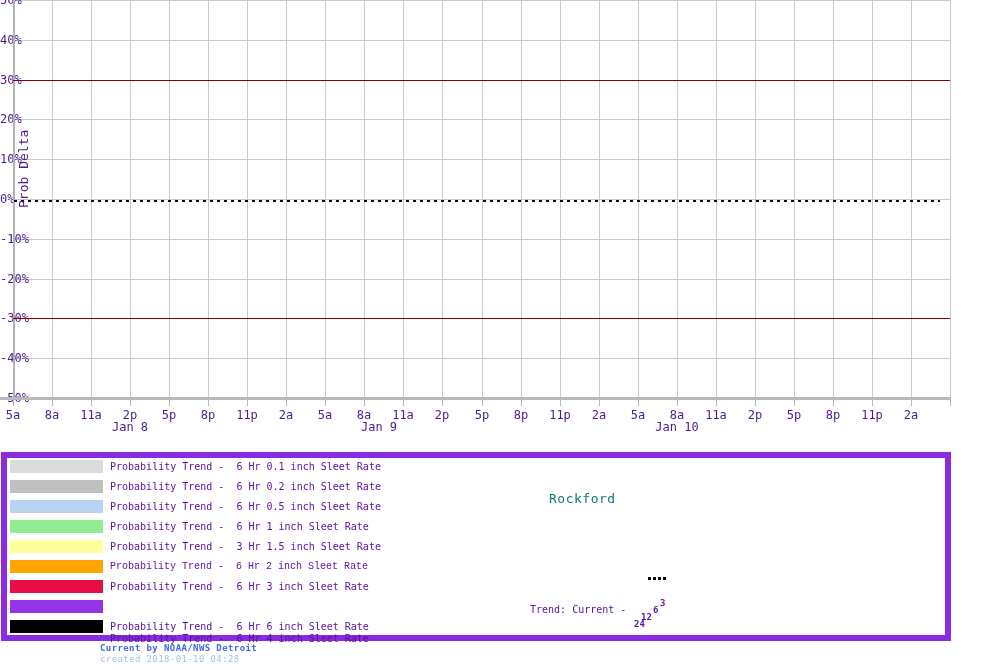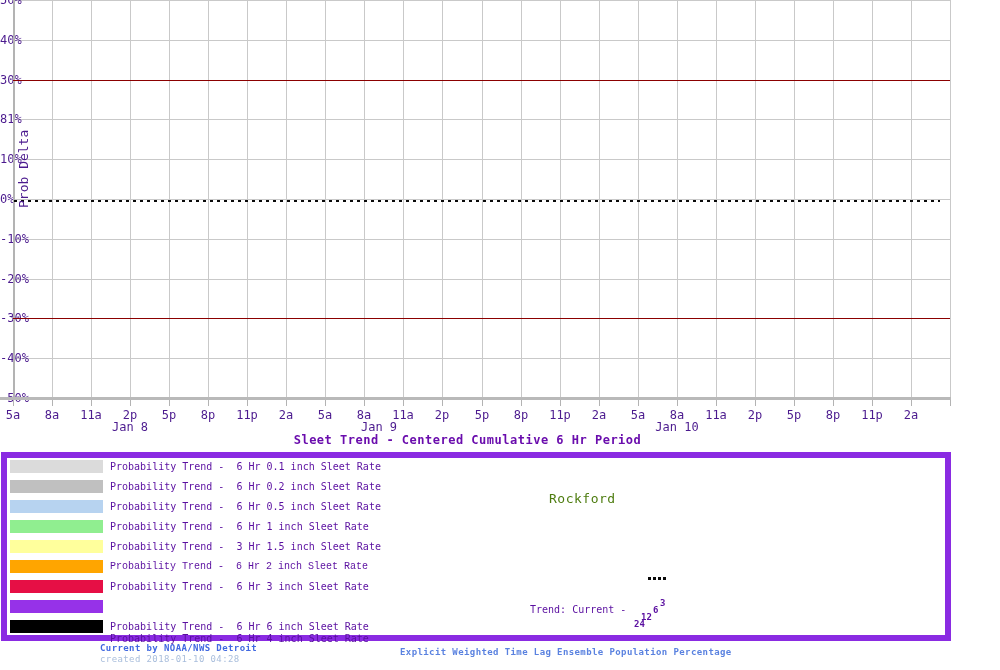--- a/index.html
+++ b/index.html
@@ -18,21 +18,21 @@
   .xlab{position:absolute;width:44px;text-align:center;font-size:12px;color:#4b1a8e;line-height:12px;}
   .datelab{position:absolute;width:60px;text-align:center;font-size:12px;color:#4b1a8e;line-height:12px;}
   .ylabel{position:absolute;left:16px;top:208px;transform:rotate(-90deg);transform-origin:left top;
           font-size:13px;color:#4b1a8e;white-space:nowrap;}
   .title{position:absolute;left:0;top:433px;width:935px;text-align:center;
          font-size:12px;font-weight:bold;color:#6a0dad;letter-spacing:.5px;}
   .legend-box{position:absolute;left:1px;top:452px;width:950px;height:189px;
               box-sizing:border-box;border:6px solid #8a2be2;background:#fff;}
   .lg-swatch{position:absolute;left:10px;width:93px;height:13px;}
   .lg-text{position:absolute;left:110px;font-size:10px;color:#5a0fa0;line-height:13px;white-space:pre;}
-  .rockford{position:absolute;left:549px;top:491px;font-size:13px;color:#4d7c0f;letter-spacing:.5px;}
+  .rockford{position:absolute;left:549px;top:491px;font-size:13px;color:#0f766e;letter-spacing:.5px;}
   .trend-dots{position:absolute;left:648px;top:577px;width:18px;height:3px;
               background:repeating-linear-gradient(90deg,#0a0a0a 0 3px,transparent 3px 5px);}
   .trend-label{position:absolute;left:530px;top:604px;font-size:10px;color:#5a0fa0;white-space:pre;}
   .trend-hour{position:absolute;font-size:9px;font-weight:bold;color:#5a0fa0;line-height:9px;}
   .foot-prod{position:absolute;left:100px;top:643px;font-size:9px;font-weight:bold;
              color:#4169e1;letter-spacing:.4px;}
   .foot-created{position:absolute;left:100px;top:654px;font-size:9px;color:#a9bedc;letter-spacing:.4px;}
   .foot-desc{position:absolute;left:400px;top:647px;font-size:9px;font-weight:bold;
              color:#5a82e0;letter-spacing:.4px;}
 </style>
@@ -41,21 +41,21 @@
 
 <div class="stage">
   <div id="plot" class="abs" style="left:0;top:0;width:1000px;height:430px;">
       <div class="hgrid" style="left: 13px; top: 0px; width: 937px;"></div>
       <div class="ylab" style="top: -6px;">50%</div>
       <div class="hgrid" style="left: 13px; top: 40px; width: 937px;"></div>
       <div class="ylab" style="top: 34px;">40%</div>
       <div class="hgrid" style="left: 13px; top: 80px; width: 937px;"></div>
       <div class="ylab" style="top: 74px;">30%</div>
       <div class="hgrid" style="left: 13px; top: 119px; width: 937px;"></div>
-      <div class="ylab" style="top: 113px;">81%</div>
+      <div class="ylab" style="top: 113px;">20%</div>
       <div class="hgrid" style="left: 13px; top: 159px; width: 937px;"></div>
       <div class="ylab" style="top: 153px;">10%</div>
       <div class="hgrid" style="left: 13px; top: 199px; width: 937px;"></div>
       <div class="ylab" style="top: 193px;">0%</div>
       <div class="hgrid" style="left: 13px; top: 239px; width: 937px;"></div>
       <div class="ylab" style="top: 233px;">-10%</div>
       <div class="hgrid" style="left: 13px; top: 279px; width: 937px;"></div>
       <div class="ylab" style="top: 273px;">-20%</div>
       <div class="hgrid" style="left: 13px; top: 318px; width: 937px;"></div>
       <div class="ylab" style="top: 312px;">-30%</div>
@@ -138,21 +138,20 @@
       <div class="xlab" style="left: 733px; top: 409px;">2p</div>
       <div class="xlab" style="left: 772px; top: 409px;">5p</div>
       <div class="xlab" style="left: 811px; top: 409px;">8p</div>
       <div class="xlab" style="left: 850px; top: 409px;">11p</div>
       <div class="xlab" style="left: 889px; top: 409px;">2a</div>
       <div class="datelab" style="left: 100px; top: 421px;">Jan 8</div>
       <div class="datelab" style="left: 349px; top: 421px;">Jan 9</div>
       <div class="datelab" style="left: 647px; top: 421px;">Jan 10</div>
     </div>
   <div class="ylabel">Prob Delta</div>
-  <div class="title">Sleet Trend - Centered Cumulative 6 Hr Period</div>
 
   <div class="legend-box"></div>
   <div id="legend-rows">
       <div class="lg-swatch" style="top: 460px; background: rgb(219, 219, 219);"></div>
       <div class="lg-text" style="top: 460px;">Probability Trend -  6 Hr 0.1 inch Sleet Rate</div>
       <div class="lg-swatch" style="top: 480px; background: rgb(192, 192, 192);"></div>
       <div class="lg-text" style="top: 480px;">Probability Trend -  6 Hr 0.2 inch Sleet Rate</div>
       <div class="lg-swatch" style="top: 500px; background: rgb(183, 211, 240);"></div>
       <div class="lg-text" style="top: 500px;">Probability Trend -  6 Hr 0.5 inch Sleet Rate</div>
       <div class="lg-swatch" style="top: 520px; background: rgb(144, 238, 144);"></div>
@@ -174,14 +173,13 @@
   <div class="trend-label">Trend: Current -</div>
   <div id="trend-hours">
       <div class="trend-hour" style="left: 660px; top: 599px;">3</div>
       <div class="trend-hour" style="left: 653px; top: 606px;">6</div>
       <div class="trend-hour" style="left: 641px; top: 613px;">12</div>
       <div class="trend-hour" style="left: 634px; top: 620px;">24</div>
     </div>
 
   <div class="foot-prod">Current by NOAA/NWS Detroit</div>
   <div class="foot-created">created 2018-01-10 04:28</div>
-  <div class="foot-desc">Explicit Weighted Time Lag Ensemble Population Percentage</div>
 </div>
 
 </body></html>

